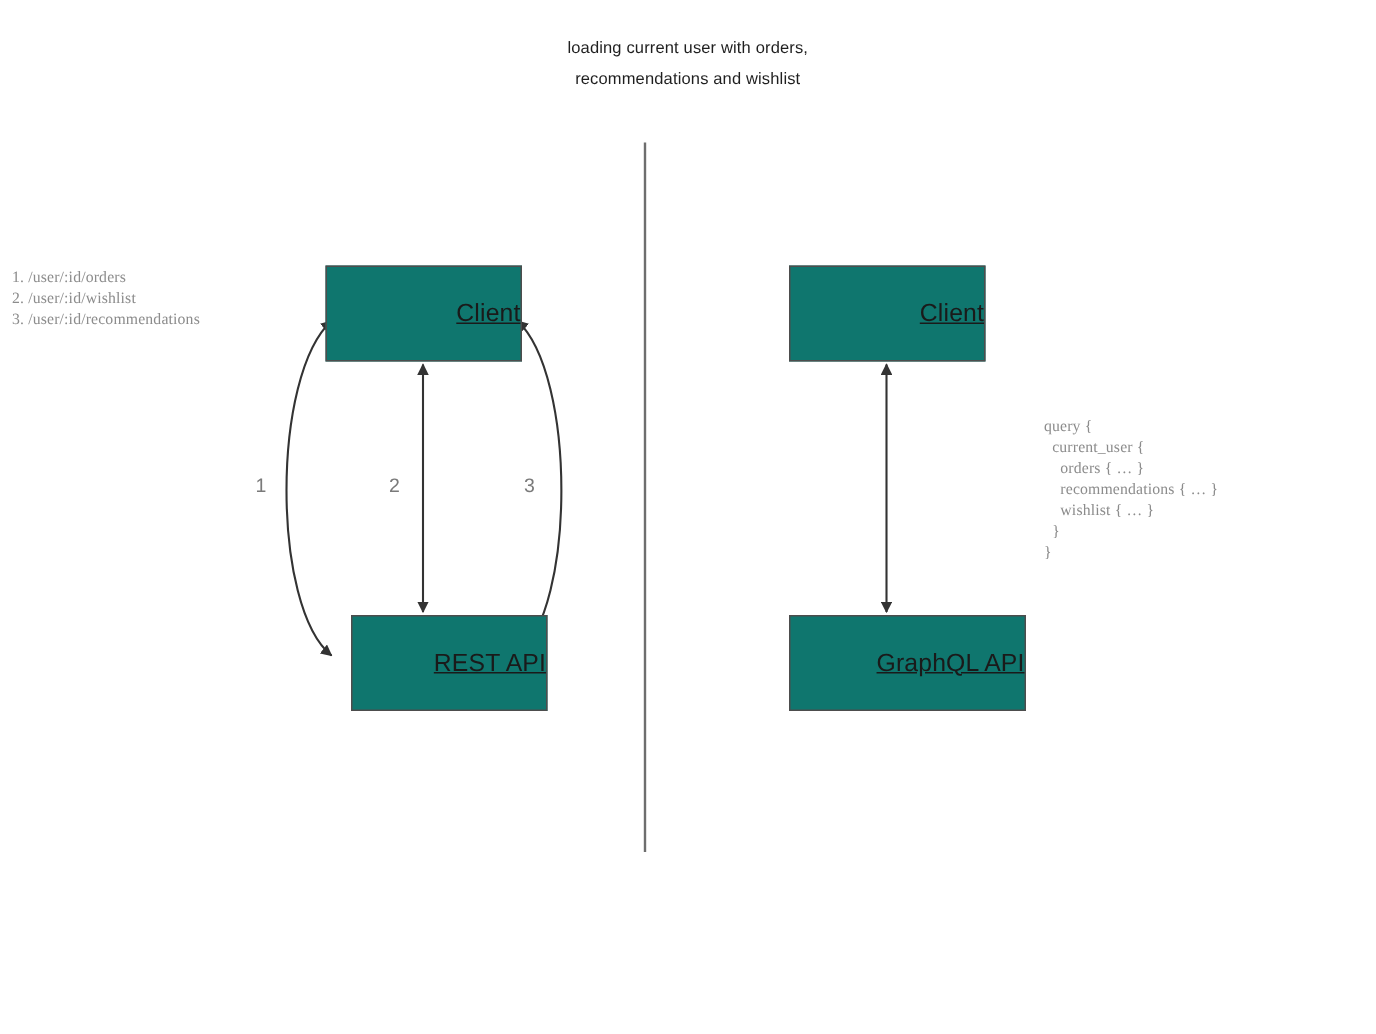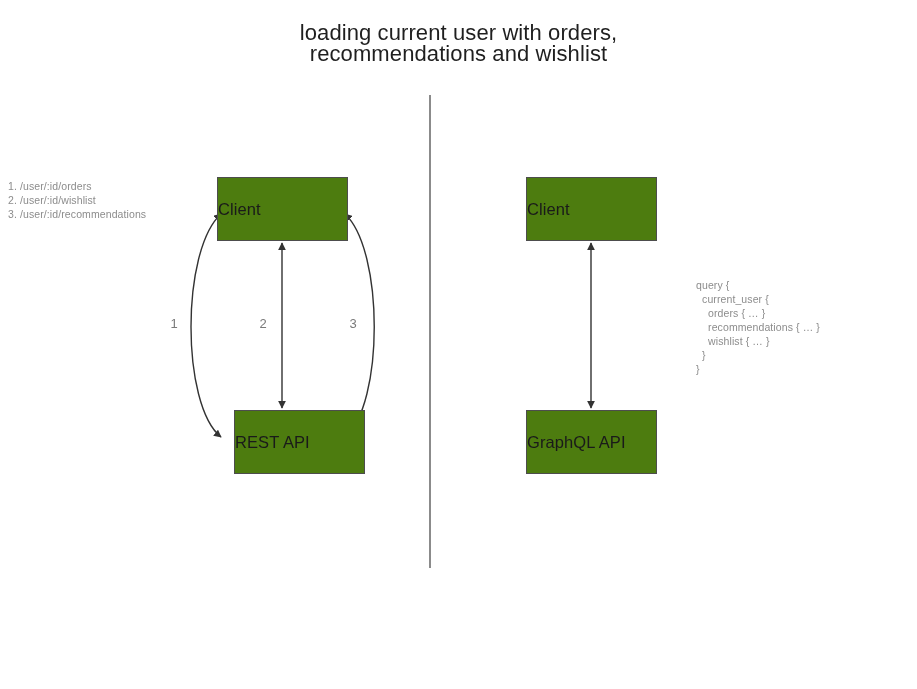--- a/index.html
+++ b/index.html
@@ -22,47 +22,48 @@
     height: 689px;
   }
   .abs { position: absolute; }
 
   
   #title {
     left: 0;
     top: 22px;
     width: 917px;
     text-align: center;
-    font-size: 22px;
+    font-size: 11px;
     line-height: 21px;
     color: #1f1f1f;
     white-space: pre-line;
     letter-spacing: 0.1px;
   }
 
   
   .node {
     box-sizing: border-box;
-    background: #4d7c0f;
+    background: #0f766e;
     border: 1.4px solid #4d4d4d;
     display: flex;
     align-items: center;
-    justify-content: flex-start;
+    justify-content: flex-end;
     font-size: 16.5px;
     color: #1a1a1a;
     letter-spacing: 0.1px;
+    text-decoration: underline;
   }
   #client-rest   { left: 217px; top: 177px; width: 131px; height: 64px; }
   #rest-api      { left: 234px; top: 410px; width: 131px; height: 64px; }
   #client-gql    { left: 526px; top: 177px; width: 131px; height: 64px; }
-  #graphql-api   { left: 526px; top: 410px; width: 131px; height: 64px; }
+  #graphql-api   { left: 526px; top: 410px; width: 158px; height: 64px; }
 
   
   .mono {
-    font-family: Liberation Sans, sans-serif;
+    font-family: Liberation Serif, serif;
     font-size: 10.5px;
     line-height: 14px;
     color: #8c8c8c;
     white-space: pre;
     letter-spacing: 0.1px;
   }
   #rest-endpoints { left: 8px;   top: 179px; }
   #gql-query      { left: 664px; top: 278px; margin-left: 32px; }
 
   

